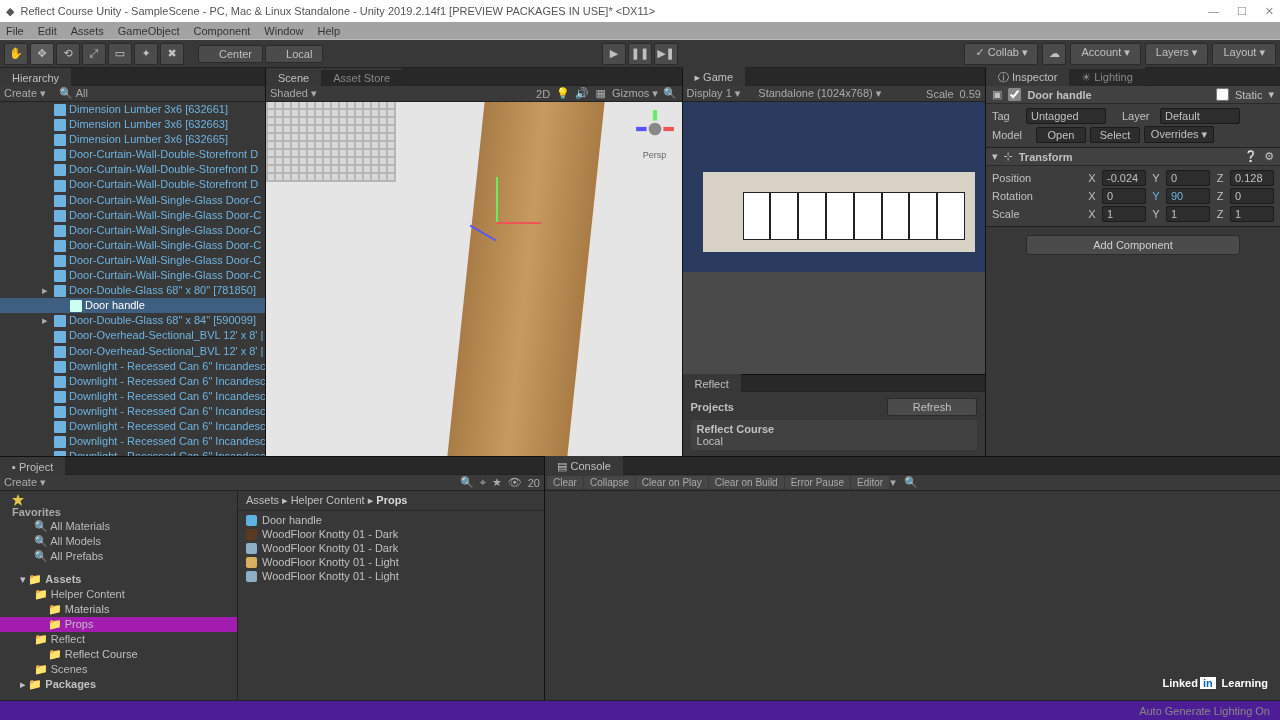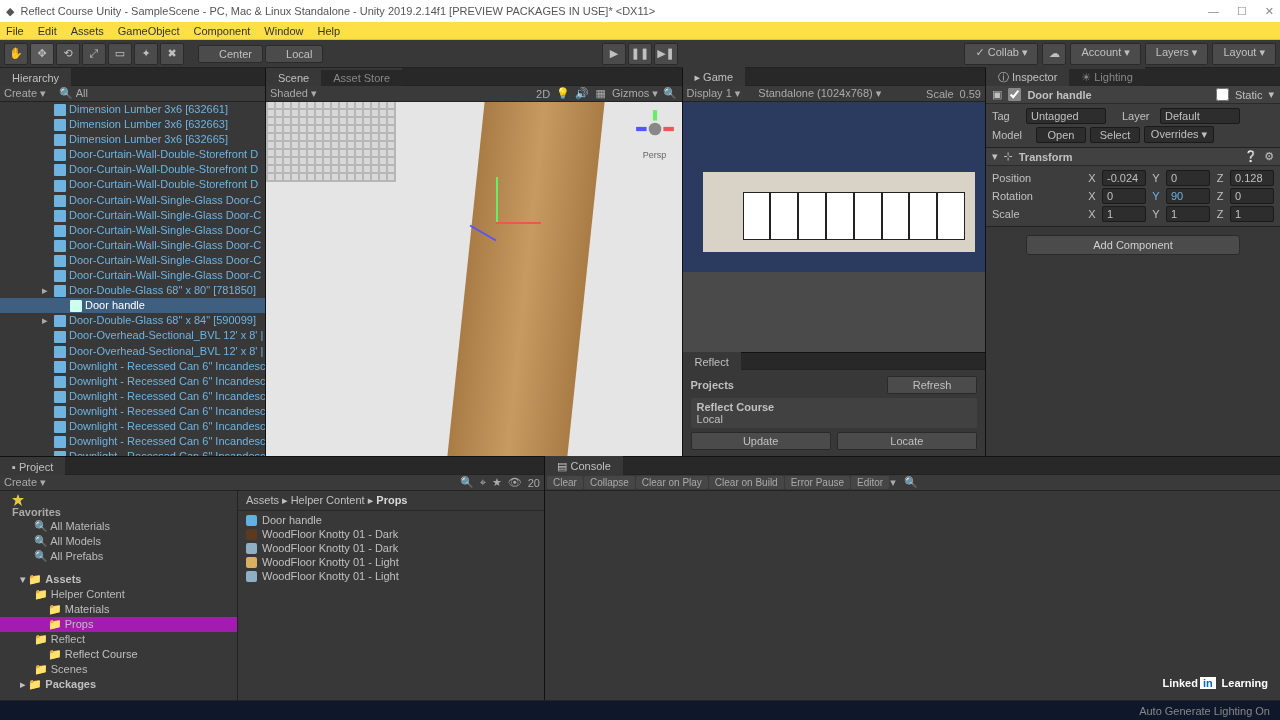--- a/index.html
+++ b/index.html
@@ -3,21 +3,21 @@
 <meta charset="utf-8">
 <style>
 * { margin:0; padding:0; box-sizing:border-box; font-family: Arial, sans-serif; font-size:11px; user-select:none; }
 body { width:1280px; height:720px; background:#383838; color:#c0c0c0; overflow:hidden; position:relative; }
 
 
 .titlebar { height:22px; background:#fff; display:flex; align-items:center; padding:0 6px; color:#555; }
 .titlebar .wincontrols { margin-left:auto; display:flex; gap:18px; color:#888; }
 
 
-.menubar { height:18px; background:#fde047; display:flex; align-items:center; padding:0 6px; gap:14px; color:#333; border-bottom:1px solid #bbb; }
+.menubar { height:18px; background:#a3a3a3; display:flex; align-items:center; padding:0 6px; gap:14px; color:#333; border-bottom:1px solid #bbb; }
 
 
 .maintool { height:28px; background:#383838; border-bottom:1px solid #222; display:flex; align-items:center; padding:0 4px; gap:2px; }
 .tool-btn { width:24px; height:22px; background:#4b4b4b; border:1px solid #2a2a2a; display:flex; align-items:center; justify-content:center; color:#c0c0c0; border-radius:2px; cursor:pointer; }
 .tool-btn.on { background:#5a5a5a; }
 .pivot-btn { background:#4b4b4b; border:1px solid #2a2a2a; border-radius:2px; padding:2px 10px 2px 20px; color:#c0c0c0; position:relative; cursor:pointer; }
 .play-group { display:flex; gap:2px; margin-left:auto; margin-right:auto; position:absolute; left:50%; transform:translateX(-50%); }
 .rt-btn { background:#4b4b4b; border:1px solid #2a2a2a; border-radius:2px; padding:2px 10px; color:#c0c0c0; cursor:pointer; }
 
 
@@ -87,21 +87,21 @@
 .crumb b { color:#d8d8d8; font-weight:bold; }
 .flist { padding:2px 0; }
 .frow { padding:1px 8px 1px 24px; color:#c0c0c0; cursor:pointer; position:relative; }
 .frow .sw { position:absolute; left:8px; top:2px; width:11px; height:11px; border-radius:2px; }
 
 .console { flex:1; display:flex; flex-direction:column; }
 .cons-tool { height:16px; background:#3a3a3a; border-bottom:1px solid #222; display:flex; align-items:center; gap:1px; padding:0 2px; }
 .cbtn { background:#464646; color:#aaa; padding:1px 6px; border-radius:2px; cursor:pointer; font-size:10px; }
 .cons-body { flex:1; background:#383838; }
 
-.footer { position:absolute; bottom:0; left:0; right:0; height:20px; background:#0f172a; border-top:1px solid #222; display:flex; align-items:center; justify-content:flex-end; padding:0 10px; color:#888; font-size:10px; }
+.footer { position:absolute; bottom:0; left:0; right:0; height:20px; background:#4c1d95; border-top:1px solid #222; display:flex; align-items:center; justify-content:flex-end; padding:0 10px; color:#888; font-size:10px; }
 
 .linkedin { position:absolute; right:12px; bottom:30px; color:#fff; font-size:14px; font-weight:bold; }
 .linkedin .box { background:#fff; color:#0a66c2; padding:0 3px; border-radius:0; margin:0 2px; }
 
 svg { display:block; }
 input[type=checkbox]{ accent-color:#888; }
 </style>
 </head>
 <body>
 
@@ -254,24 +254,20 @@
         <div class="tab"><span>Reflect</span></div>
       </div>
     <div class="reflect-body">
       <div style="display:flex;align-items:center;">
         <b>Projects</b>
         <div class="ref-btn" style="margin-left:auto;width:90px;"><span>Refresh</span></div>
       </div>
       <div style="background:#414141;margin-top:4px;padding:3px 6px;border-radius:2px;">
         <b>Reflect Course</b><br>
         <span>Local</span>
-      </div>
-      <div style="display:flex;gap:6px;margin-top:4px;">
-        <div class="ref-btn" style="flex:1"><span>Update</span></div>
-        <div class="ref-btn" style="flex:1"><span>Locate</span></div>
       </div>
     </div>
   </div>
 
   <div class="insp">
     <div class="tabhdr">
       <div class="tab">ⓘ <span>Inspector</span></div>
       <div class="tab inactive">☀ <span>Lighting</span></div>
     </div>
     <div class="comp">

